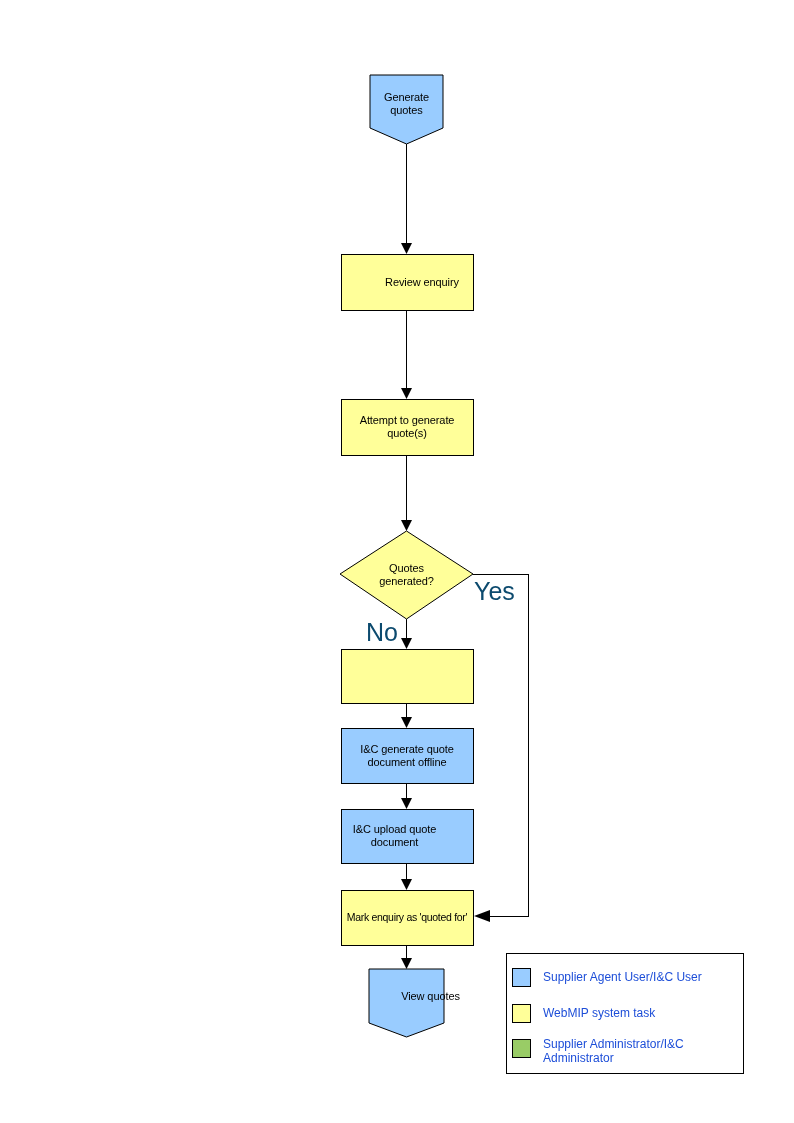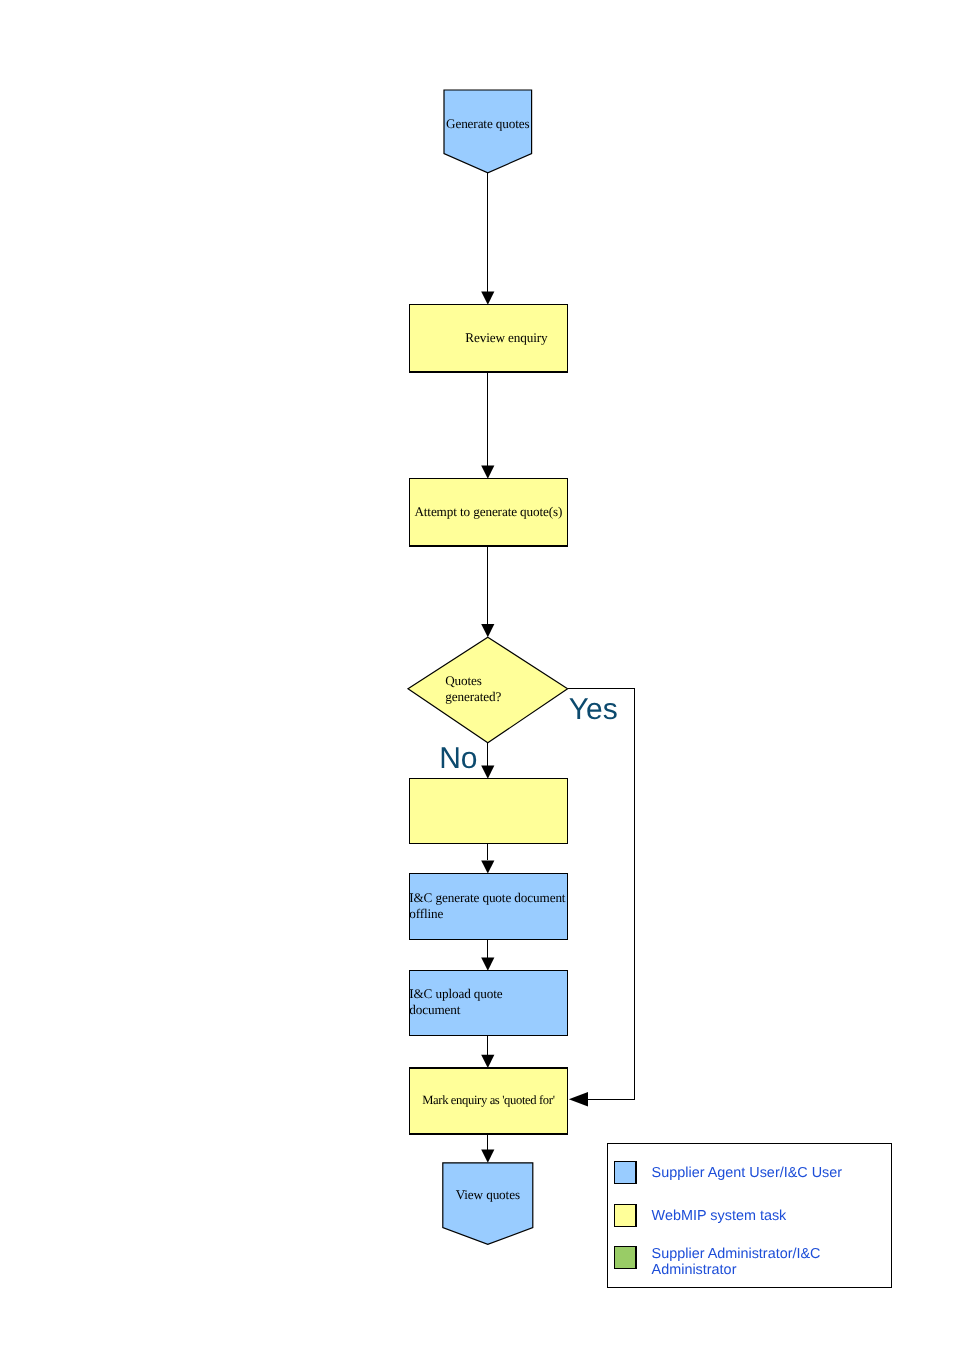--- a/index.html
+++ b/index.html
@@ -18,26 +18,25 @@
   .diagram-svg {
     position: absolute;
     left: 0;
     top: 0;
   }
   .node-label {
     position: absolute;
     display: flex;
     align-items: center;
     justify-content: center;
-    text-align: left;
+    text-align: center;
     font-size: 11px;
     line-height: 13px;
     color: #000000;
     letter-spacing: -0.1px;
-    font-family: Liberation Serif, serif;
   }
   .node-label.nowrap {
     white-space: nowrap;
     font-size: 10.5px;
     letter-spacing: -0.3px;
   }
   .branch-label {
     position: absolute;
     font-size: 25px;
     line-height: 26px;
@@ -116,21 +115,21 @@
 
   <div class="node-label" style="left:371px; top:549px; width:71px; height:52px;">Quotes generated?</div>
 
 
   <div class="node-label" style="left:341px; top:728px; width:132px; height:55px;">I&amp;C generate quote document offline</div>
 
   <div class="node-label" style="left:341px; top:809px; width:107px; height:54px;border-radius:23px;">I&amp;C upload quote document</div>
 
   <div class="node-label nowrap" style="left:341px; top:890px; width:132px; height:55px;">Mark enquiry as 'quoted for'</div>
 
-  <div class="node-label" style="left:369px; top:972px; width:75px; height:48px;">View quotes</div>
+  <div class="node-label" style="left:369px; top:972px; width:75px; height:48px;padding-left:24px;">View quotes</div>
 
   <div class="branch-label" style="left:474px; top:578px;">Yes</div>
 
   <div class="branch-label" style="left:366px; top:619px;">No</div>
 
   <div class="legend-text" style="left:543px; top:970px; width:195px;">Supplier Agent User/I&amp;C User</div>
 
   <div class="legend-text" style="left:543px; top:1006px; width:195px;">WebMIP system task</div>
 
   <div class="legend-text" style="left:543px; top:1037px; width:160px;">Supplier Administrator/I&amp;C Administrator</div>

